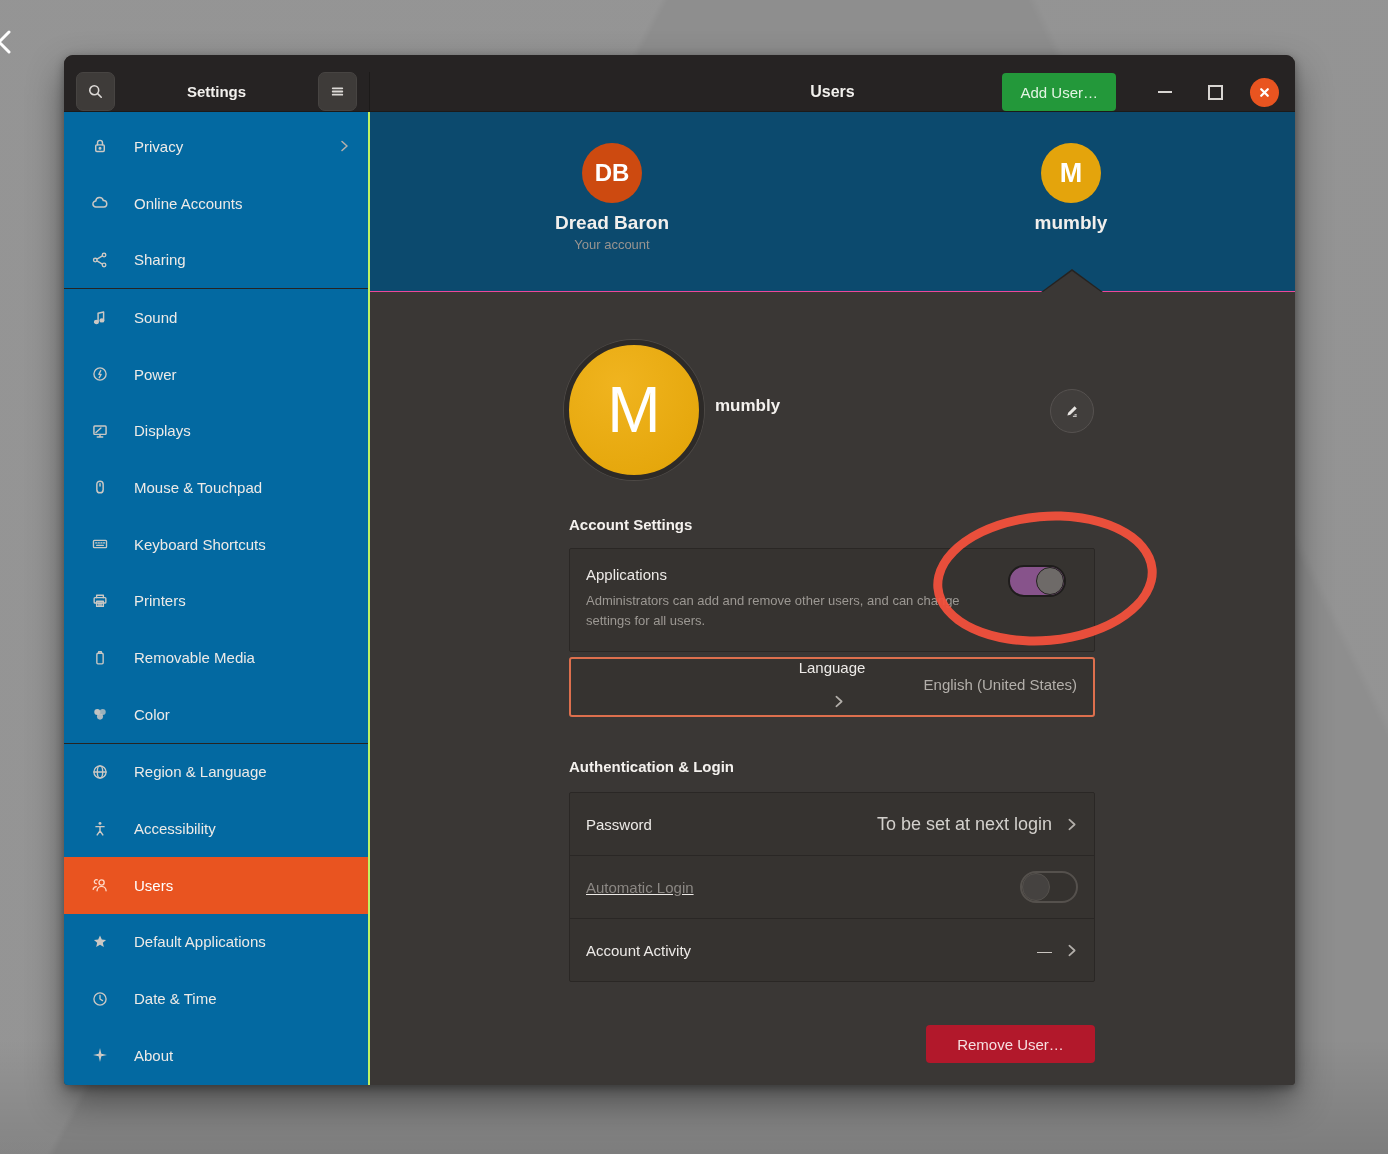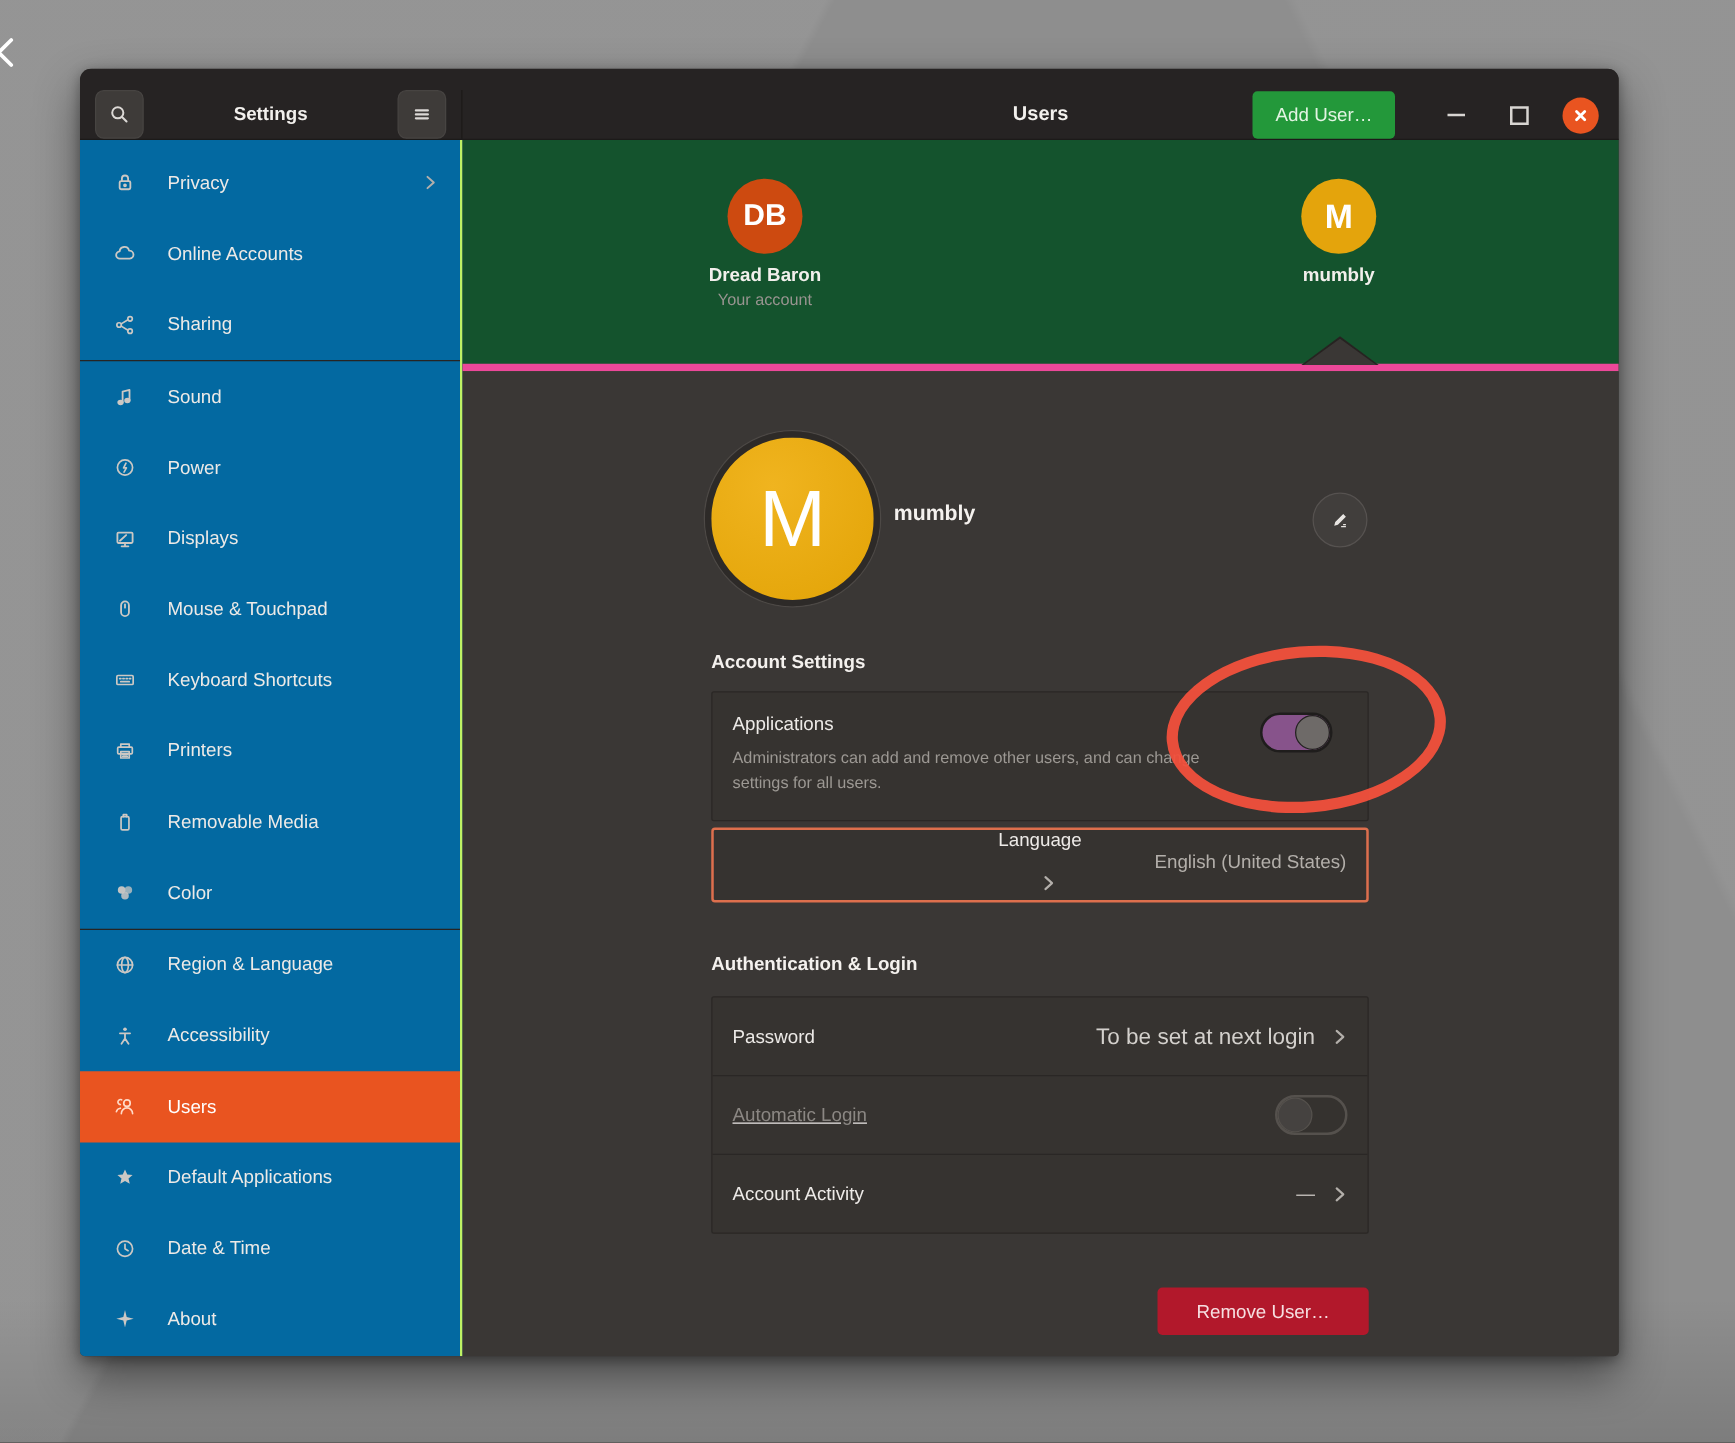--- a/index.html
+++ b/index.html
@@ -48,29 +48,29 @@
     font-size:15px;color:#edeae7;cursor:pointer;}
   .nav-ic{width:20px;display:flex;justify-content:center;color:#ccc8c4;flex:none;}
   .nav-label{margin-left:24px;}
   .nav-spacer{margin-left:auto;color:#b3afab;display:flex;}
   .nav-item.selected{background:#e95420;color:#ffffff;}
   .nav-item.selected .nav-ic{color:#ffd9c6;}
   .nav-sep{height:1px;background:#272422;}
 
   
   .main{flex:1;display:flex;flex-direction:column;min-width:0;position:relative;}
-  .carousel{height:179px;flex:none;background:#14532d;border-bottom:6px solid #ec4899;position:relative;}
+  .carousel{height:179px;flex:none;background:#0c4a6e;border-bottom:1px solid #ec4899;position:relative;}
   .cuser{position:absolute;top:31px;width:170px;display:flex;flex-direction:column;align-items:center;cursor:pointer;}
   .cuser-db{left:157px;}
   .cuser-m{left:616px;}
   .cavatar{width:60px;height:60px;border-radius:50%;display:flex;align-items:center;justify-content:center;
     color:#fff;font-weight:bold;}
   .cavatar-db{background:#cd4a10;font-size:24px;}
   .cavatar-m{background:#e4a40c;font-size:27px;}
-  .cname{margin-top:9px;font-weight:bold;font-size:15px;color:#f2efec;}
+  .cname{margin-top:9px;font-weight:bold;font-size:19px;color:#f2efec;}
   .csub{margin-top:3px;font-size:13px;color:#989490;}
   .notch-o{position:absolute;bottom:-1px;left:671px;width:0;height:0;
     border-left:31px solid transparent;border-right:31px solid transparent;border-bottom:23px solid #262321;}
   .notch{position:absolute;bottom:-1px;left:673px;width:0;height:0;
     border-left:29px solid transparent;border-right:29px solid transparent;border-bottom:21px solid #3a3735;}
 
   .content{flex:1;position:relative;background:#3a3735;}
 
   .profile-avatar{position:absolute;left:194px;top:48px;width:130px;height:130px;border-radius:50%;
     background:radial-gradient(circle at 38% 30%,#f0b41f,#e2a306);border:5px solid #2d2a28;

